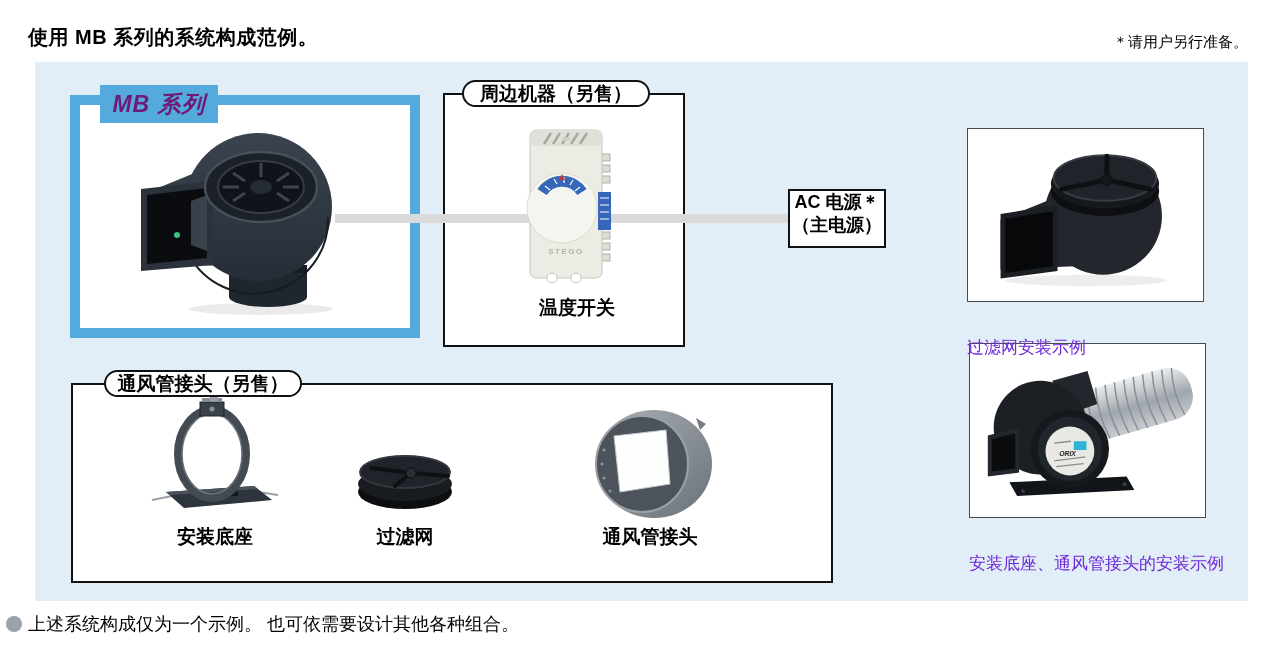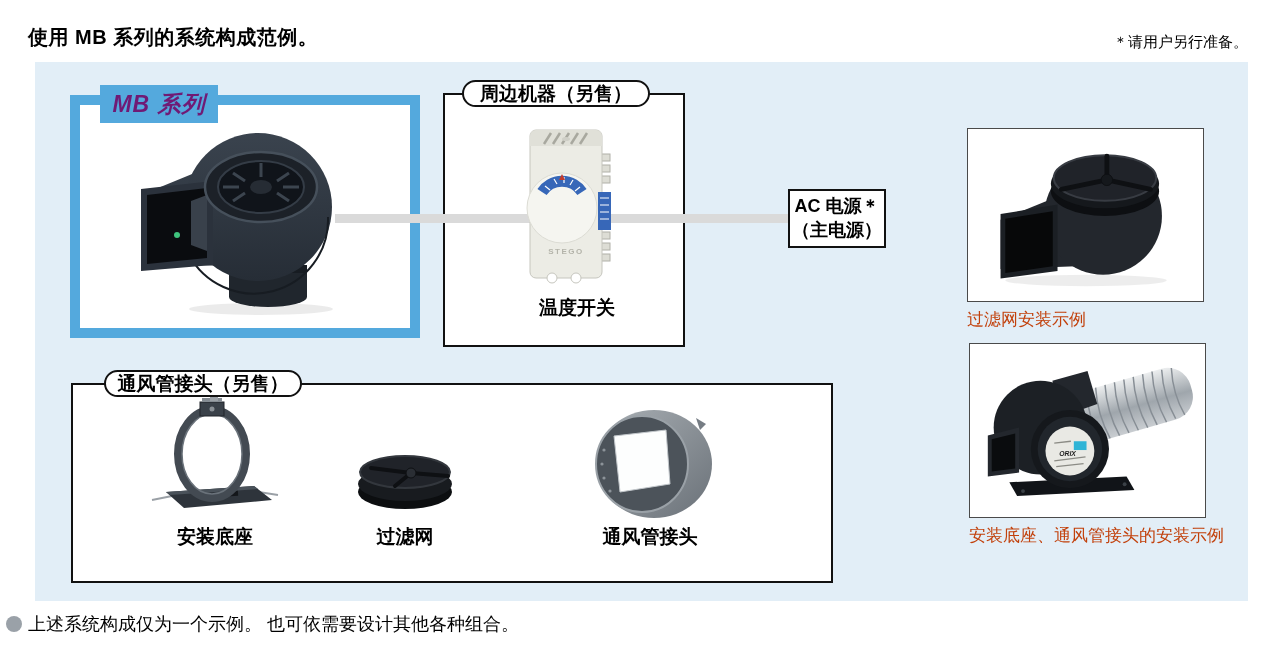--- a/index.html
+++ b/index.html
@@ -29,37 +29,37 @@
   .pill{height:27px;background:#fff;border:2px solid #111;border-radius:16px;
     display:flex;align-items:center;justify-content:center;font-size:19px;
     font-weight:bold;z-index:4;box-sizing:border-box;white-space:nowrap;}
   .pill-peri{left:427px;top:18px;width:188px;text-align:right;}
   .thermostat{left:483px;top:58px;width:100px;height:166px;z-index:3;}
   .cap-thermo{left:408px;top:233px;width:268px;text-align:center;font-size:19px;
     font-weight:bold;z-index:3;}
   
   .ac-box{left:753px;top:127px;width:98px;height:59px;background:#fff;border:2.5px solid #111;
     box-sizing:border-box;z-index:3;display:flex;flex-direction:column;align-items:center;
-    justify-content:center;font-size:18px;font-weight:bold;line-height:1.3;white-space:nowrap;}
+    justify-content:flex-start;font-size:18px;font-weight:bold;line-height:1.3;white-space:nowrap;}
   
   .acc-box{left:36px;top:321px;width:762px;height:200px;background:#fff;
     border:2px solid #111;box-sizing:border-box;z-index:1;}
   .pill-acc{left:69px;top:308px;width:198px;}
   .clamp-svg{left:115px;top:334px;width:130px;height:122px;z-index:3;}
   .filter-svg{left:320px;top:366px;width:100px;height:92px;z-index:3;}
   .duct-svg{left:543px;top:344px;width:148px;height:118px;z-index:3;}
   .acc-cap{top:462px;transform:translateX(-50%);font-size:19px;font-weight:bold;
     z-index:3;white-space:nowrap;}
   .acc-cap1{left:180px;} .acc-cap2{left:370px;} .acc-cap3{left:615px;}
   
   .ex-box{background:#fff;border:1px solid #4a4a4a;box-sizing:border-box;z-index:1;
     display:flex;align-items:center;justify-content:center;}
   .ex1{left:932px;top:66px;width:237px;height:174px;}
   .ex2{left:934px;top:281px;width:237px;height:175px;}
-  .ex-cap{font-size:17px;color:#c2410c;white-space:nowrap;z-index:2;}
+  .ex-cap{font-size:17px;color:#6d28d9;white-space:nowrap;z-index:2;margin-top:28px;}
   .ex-cap1{left:932px;top:246px;}
   .ex-cap2{left:934px;top:462px;}
   
   .footer{left:6px;top:612px;display:flex;align-items:center;font-size:18px;}
   .bullet{width:16px;height:16px;border-radius:50%;background:#9AA1A8;
     display:inline-block;margin-right:6px;flex:0 0 auto;}
 </style>
 </head>
 <body>
 

